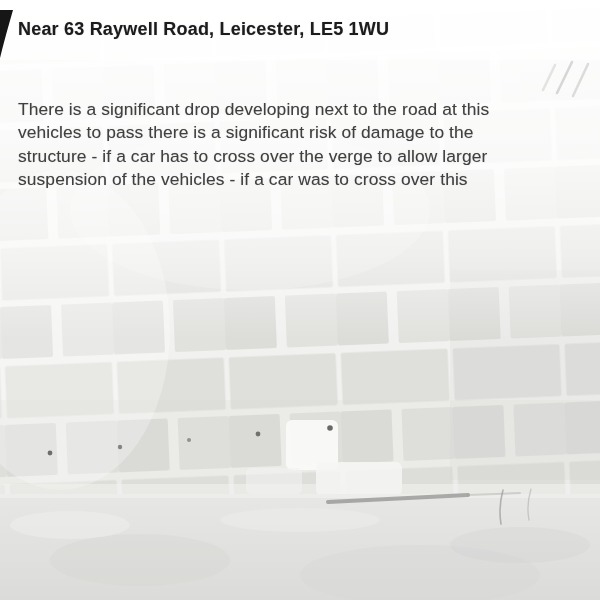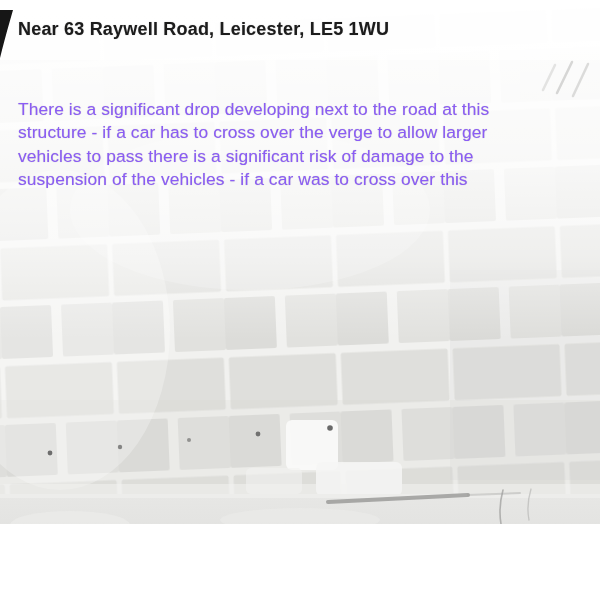--- a/index.html
+++ b/index.html
@@ -1,30 +1,30 @@
 <!DOCTYPE html>
 <html><head>
 <meta charset="utf-8">
 <style>
   html,body{margin:0;padding:0;background:#ffffff;}
   .stage{
-    position:relative;width:600px;height:524px;overflow:hidden;
+    position:relative;width:600px;height:600px;overflow:hidden;
     font-family:"Liberation Sans", sans-serif;
     background:#ececea;
   }
   .photo-svg{position:absolute;left:0;top:0;width:600px;height:600px;display:block;}
   .title{
     position:absolute;left:18px;top:19px;width:560px;
     font-size:18px;font-weight:bold;color:#1c1c1c;letter-spacing:0.2px;
     text-shadow:0 0 1px rgba(40,40,40,.35);
     white-space:nowrap;
   }
   .desc{
     position:absolute;left:18px;top:98px;width:572px;
-    font-size:17.4px;line-height:23.3px;color:#8b5cf6;letter-spacing:0.1px;
+    font-size:17.4px;line-height:23.3px;color:#404040;letter-spacing:0.1px;
     text-shadow:0 0 1px rgba(60,60,60,.3);
   }
   .desc .line{white-space:nowrap;}
 </style>
 </head>
 <body>
 
 <div class="stage">
 
   <svg class="photo-svg" viewBox="0 0 600 600" aria-hidden="true">
@@ -101,18 +101,18 @@
       <path d="M529,520 C527,510 528,499 531,489" stroke="#a5a5a3" stroke-width="1.3" opacity="0.5"></path>
     </g>
 
     <path d="M0,10 L13,10 C9,24 5,38 2,50 L0,58 Z" fill="#161616"></path>
   </svg>
 
   <div class="title">Near 63 Raywell Road, Leicester, LE5 1WU</div>
 
   <div class="desc">
     <div class="line">There is a significant drop developing next to the road at this</div>
+    <div class="line">vehicles to pass there is a significant risk of damage to the</div>
     <div class="line">structure - if a car has to cross over the verge to allow larger</div>
-    <div class="line">vehicles to pass there is a significant risk of damage to the</div>
     <div class="line">suspension of the vehicles - if a car was to cross over this</div>
   </div>
 
 </div>
 
 </body></html>

